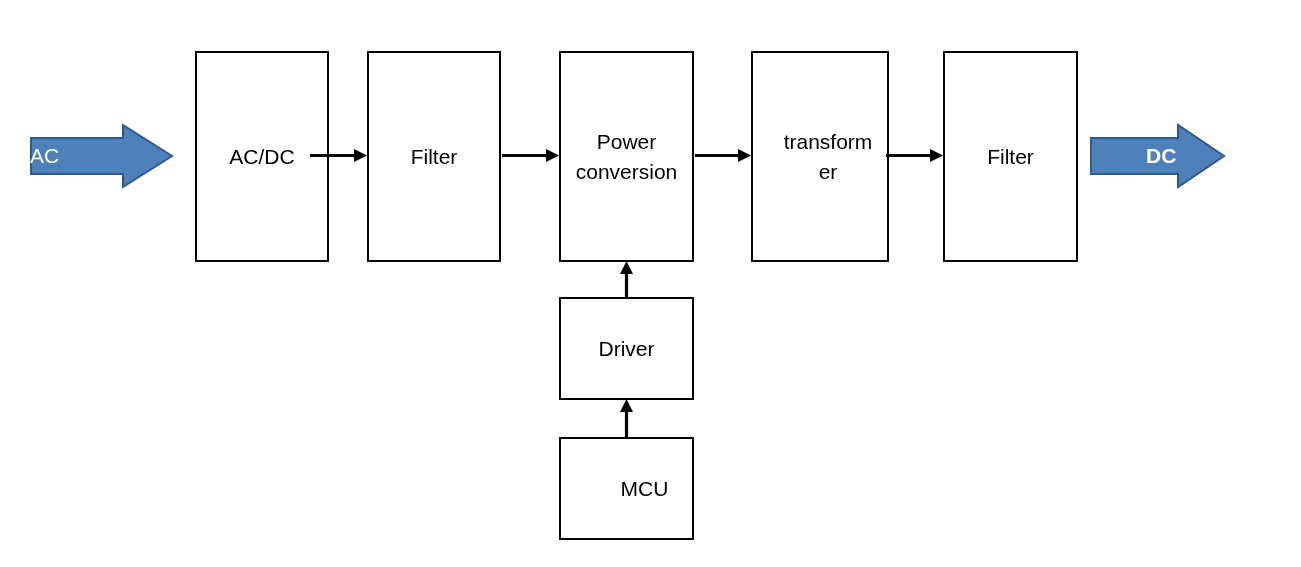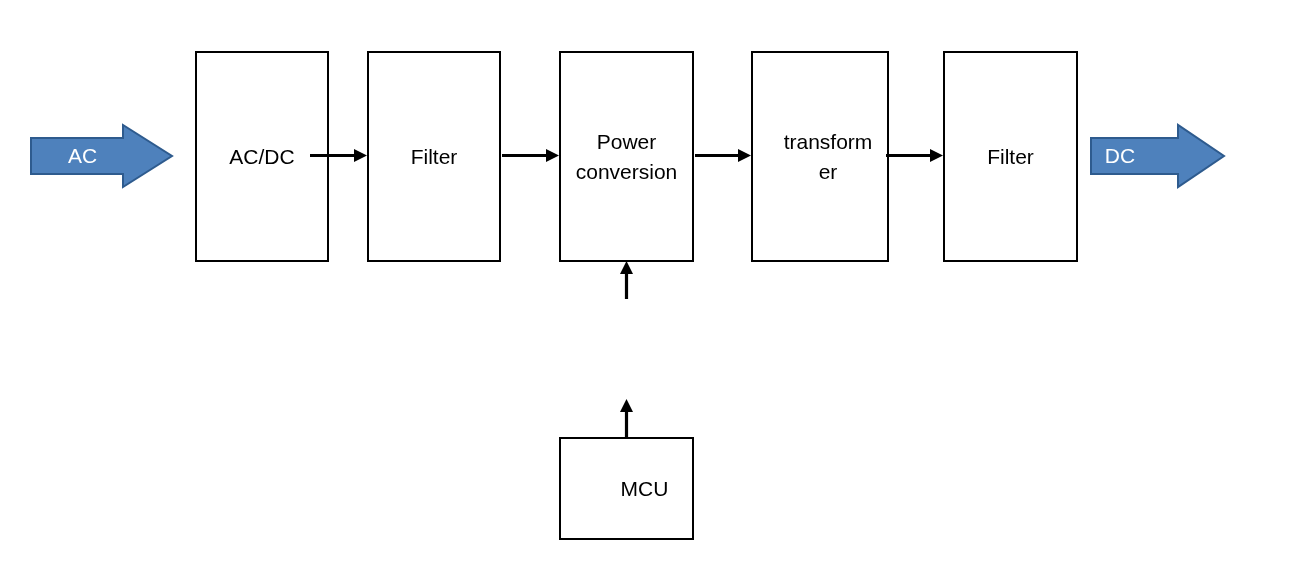--- a/index.html
+++ b/index.html
@@ -44,21 +44,20 @@
     position: absolute;
   }
   .io-arrow {
     position: absolute;
   }
   .io-arrow-label {
     position: absolute;
     font-family: "Liberation Sans", sans-serif;
     font-size: 21px;
     color: #ffffff;
-    text-align: center;
     white-space: nowrap;
     pointer-events: none;
   }
   svg { display: block; overflow: visible; }
 </style>
 </head>
 <body>
 
 <div id="diagram-canvas">
 
@@ -77,20 +76,23 @@
 
   <div class="block" style="left:751px; top:51px; width:138px; height:211px;padding-left:16px;">
     <span class="block-label">transform
 er</span>
   </div>
 
   <div class="block" style="left:943px; top:51px; width:135px; height:211px;">
     <span class="block-label">Filter</span>
   </div>
 
+  <div class="block" style="left:559px; top:297px; width:135px; height:103px;">
+    <span class="block-label">Driver</span>
+  </div>
 
   <div class="block" style="left:559px; top:437px; width:135px; height:103px;padding-left:36px;">
     <span class="block-label">MCU</span>
   </div>
 
   <div class="flow-arrow" style="left:310px; top:146px; width:58px; height:20px;">
     <svg width="58" height="20" viewBox="0 0 58 20" aria-hidden="true">
       <line x1="0" y1="9.5" x2="46" y2="9.5" stroke="#000000" stroke-width="3.2"></line>
       <polygon points="44,3 57,9.5 44,16" fill="#000000"></polygon>
     </svg>
@@ -136,15 +138,15 @@
       <polygon points="1,14 93,14 93,1 142,32 93,63 93,50 1,50" fill="#4E81BC" stroke="#2E5B8E" stroke-width="2" stroke-linejoin="miter"></polygon>
     </svg>
   </div>
   <div class="io-arrow-label" style="left:30px; top:144px; width:105px;">AC</div>
 
   <div class="io-arrow" style="left:1090px; top:124px; width:135px; height:64px;">
     <svg width="135" height="64" viewBox="0 0 135 64" aria-hidden="true">
       <polygon points="1,14 88,14 88,1 134,32 88,63 88,50 1,50" fill="#4E81BC" stroke="#2E5B8E" stroke-width="2" stroke-linejoin="miter"></polygon>
     </svg>
   </div>
-  <div class="io-arrow-label" style="left:1070px; top:144px; width:100px;">DC</div>
+  <div class="io-arrow-label" style="left:1146px; top:144px; width:100px;font-weight:bold;">DC</div>
 
 </div>
 
 </body></html>

